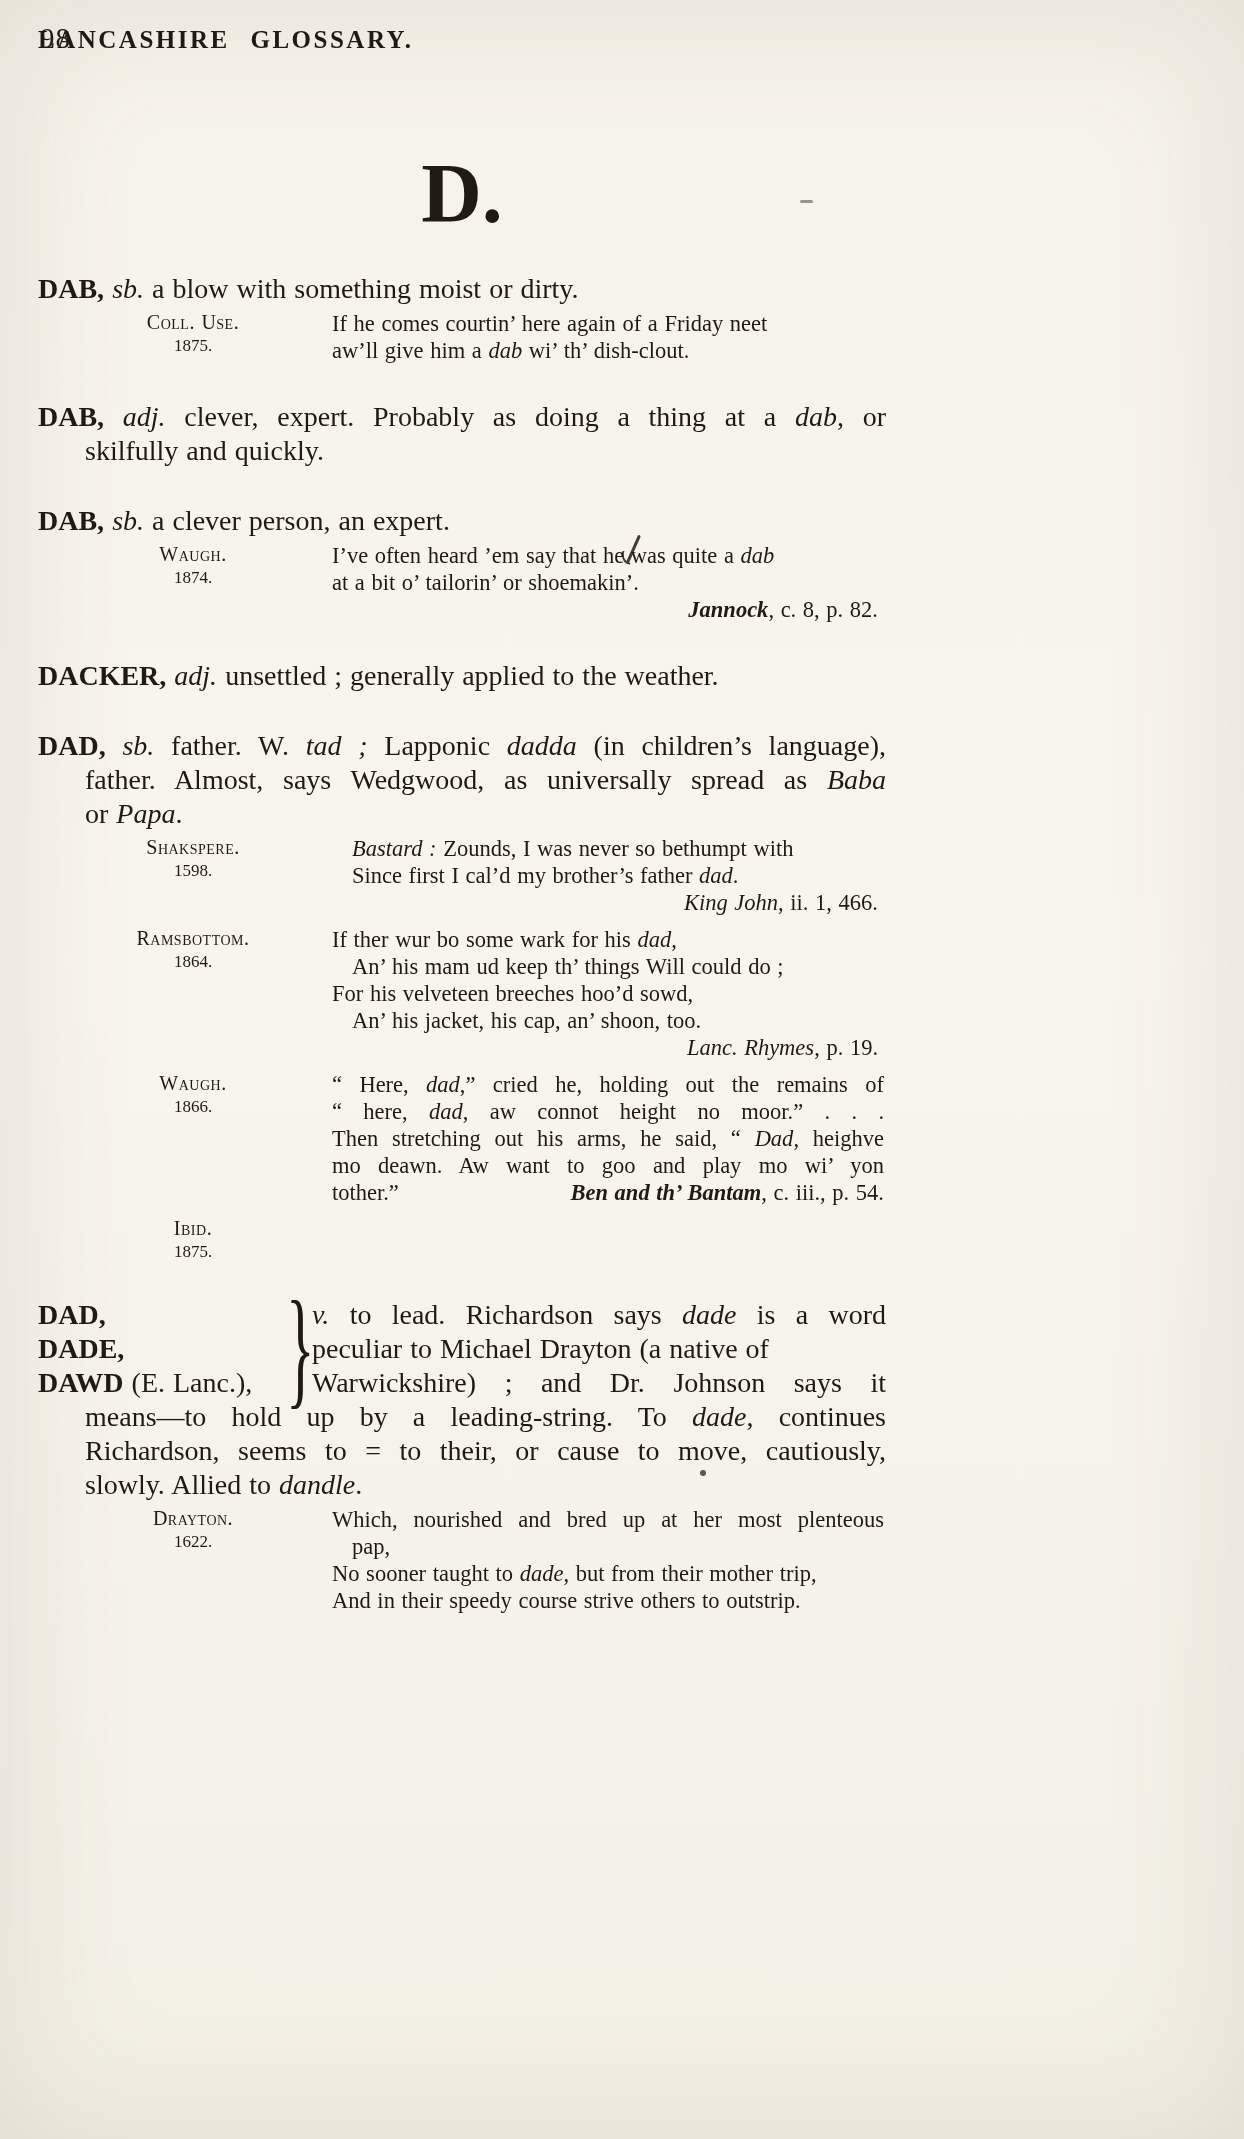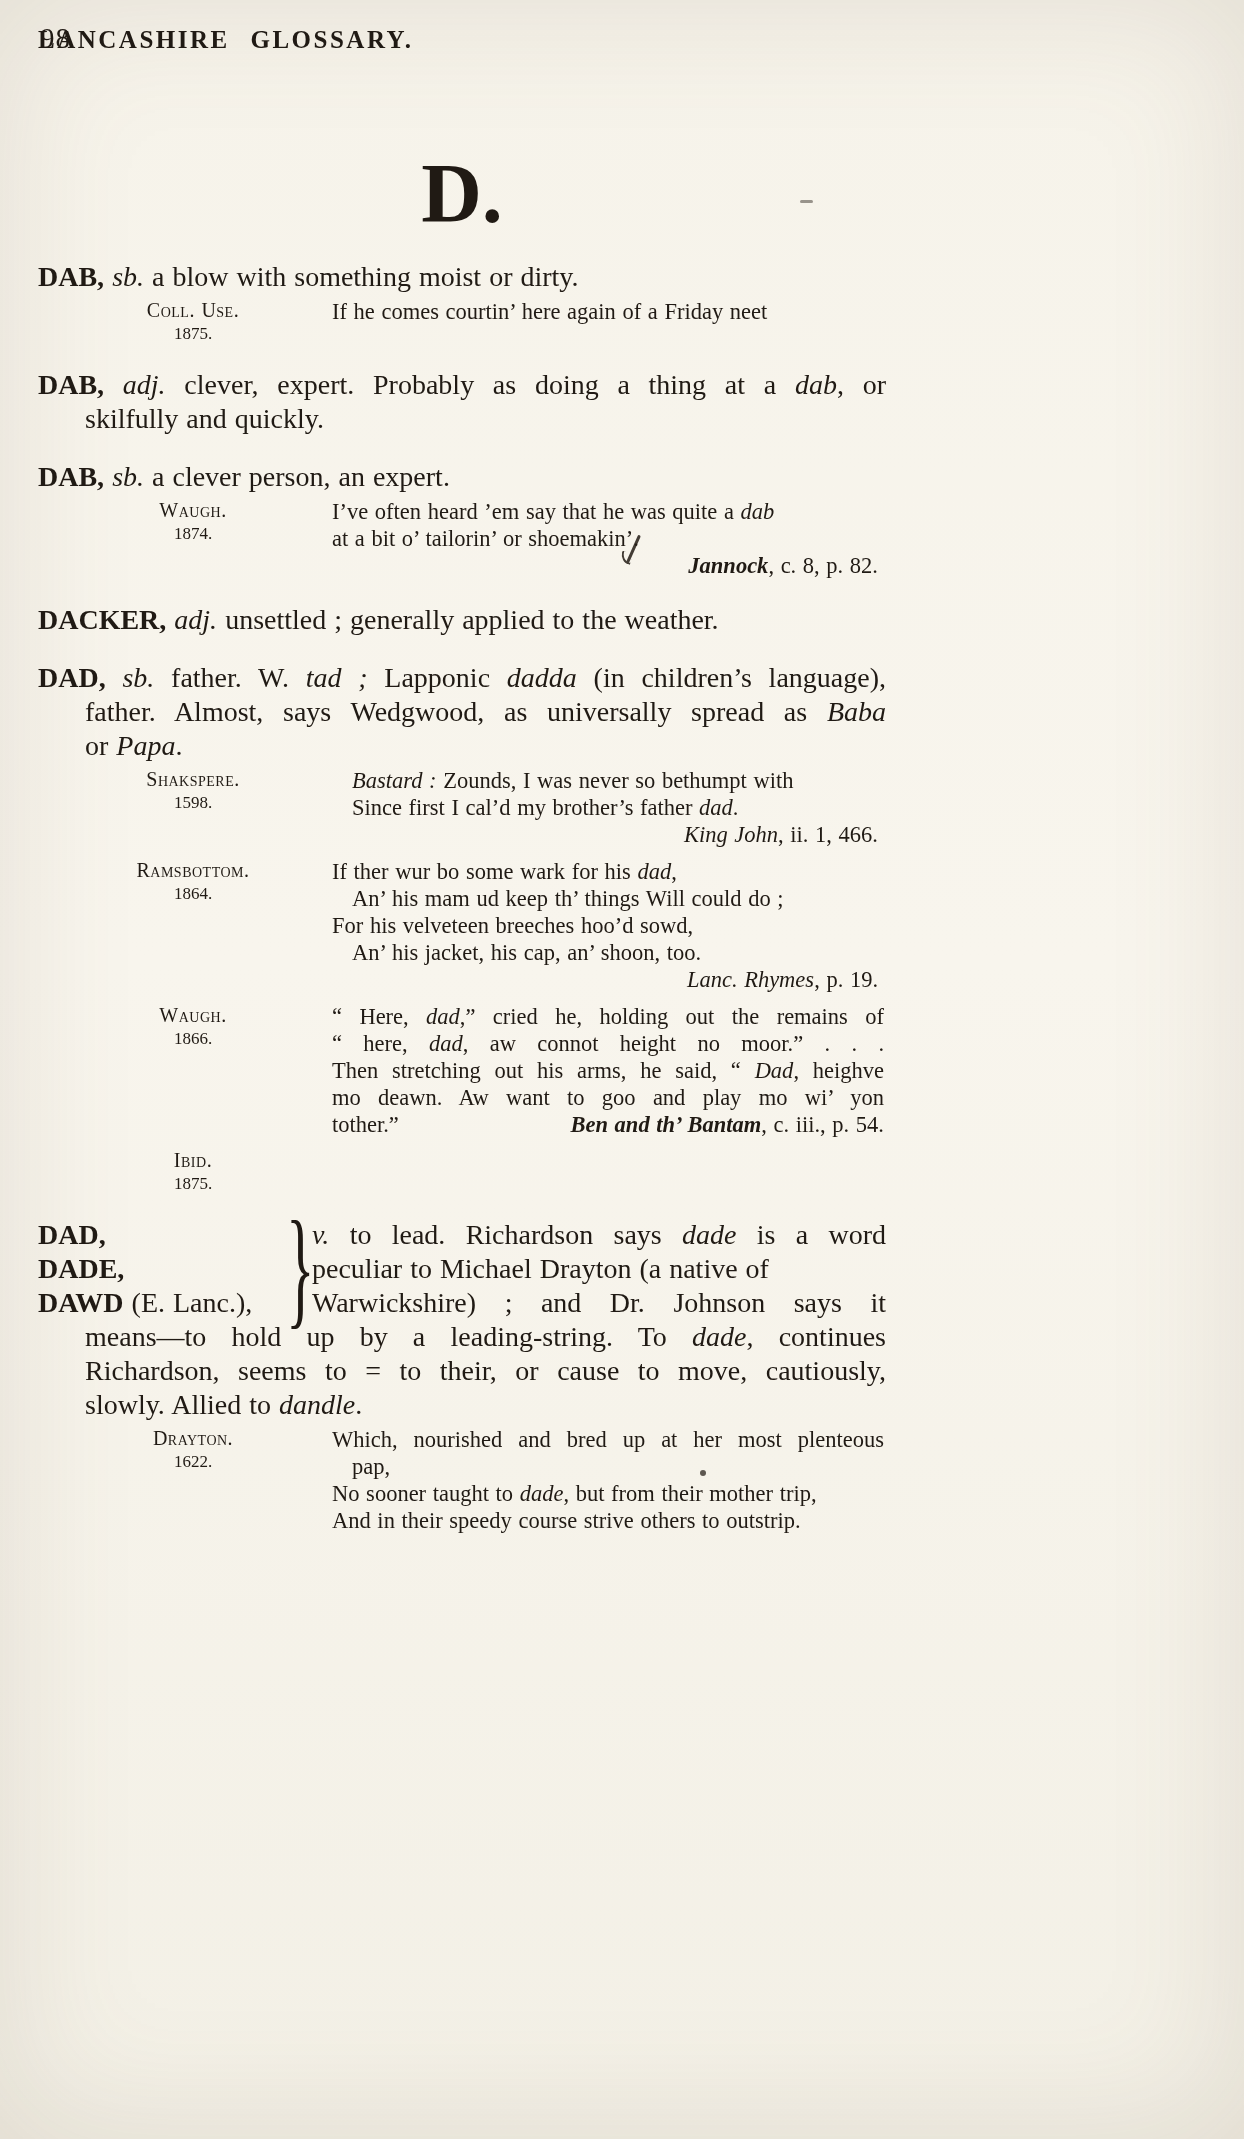--- a/index.html
+++ b/index.html
@@ -23,21 +23,21 @@
   .running-head {
     position: absolute; left: 38px; top: 26px; width: 848px;
     text-align: left; font-size: 25px; font-weight: 700;
     letter-spacing: 2.5px; word-spacing: 12px;
   }
   .textblock { position: absolute; left: 38px; top: 0; width: 848px; }
   .section-letter {
     text-align: center; margin-top: 152px;
     font-size: 84px; line-height: 84px; font-weight: 700;
   }
-  .entry { margin-top: 24px; font-size: 28px; line-height: 34px; word-spacing: 1px; }
+  .entry { margin-top: 36px; font-size: 28px; line-height: 34px; word-spacing: 1px; }
   .entry .line { min-height: 27px; }
   .head .line, .btext-col .line, .continuation .line, .hw-col .line { line-height: 34px; min-height: 34px; }
   .hin { padding-left: 47px; }
   .jl { text-align: justify; text-align-last: justify; }
   .it { font-style: italic; }
   .bd { font-weight: 700; }
 
   .citation { display: flex; margin-top: 4px; font-size: 22.5px; line-height: 27px; }
   .citation + .citation { margin-top: 10px; }
   .src { flex: none; width: 200px; margin-left: 55px; text-align: center; }
@@ -92,20 +92,21 @@
           <div class="head">
             <div class="line "><span class="bd">DAB, </span><span class="it ">sb.</span><span> a blow with something moist or dirty.</span></div>
           </div>
           <div class="citation">
             <div class="src">
               <div class="sname">Coll. Use.</div>
               <div class="sdate">1875.</div>
             </div>
             <div class="qcol">
               <div class="line "><span>If he comes courtin’ here again of a Friday neet</span></div>
+              <div class="line "><span>aw’ll give him a </span><span class="it ">dab</span><span> wi’ th’ dish-clout.</span></div>
             </div>
           </div>
         </section>
         <section class="entry">
           <div class="head">
             <div class="line jl"><span class="bd">DAB, </span><span class="it ">adj.</span><span> clever, expert. Probably as doing a thing at a </span><span class="it ">dab</span><span>, or</span></div>
             <div class="line hin"><span>skilfully and quickly.</span></div>
           </div>
         </section>
         <section class="entry">

